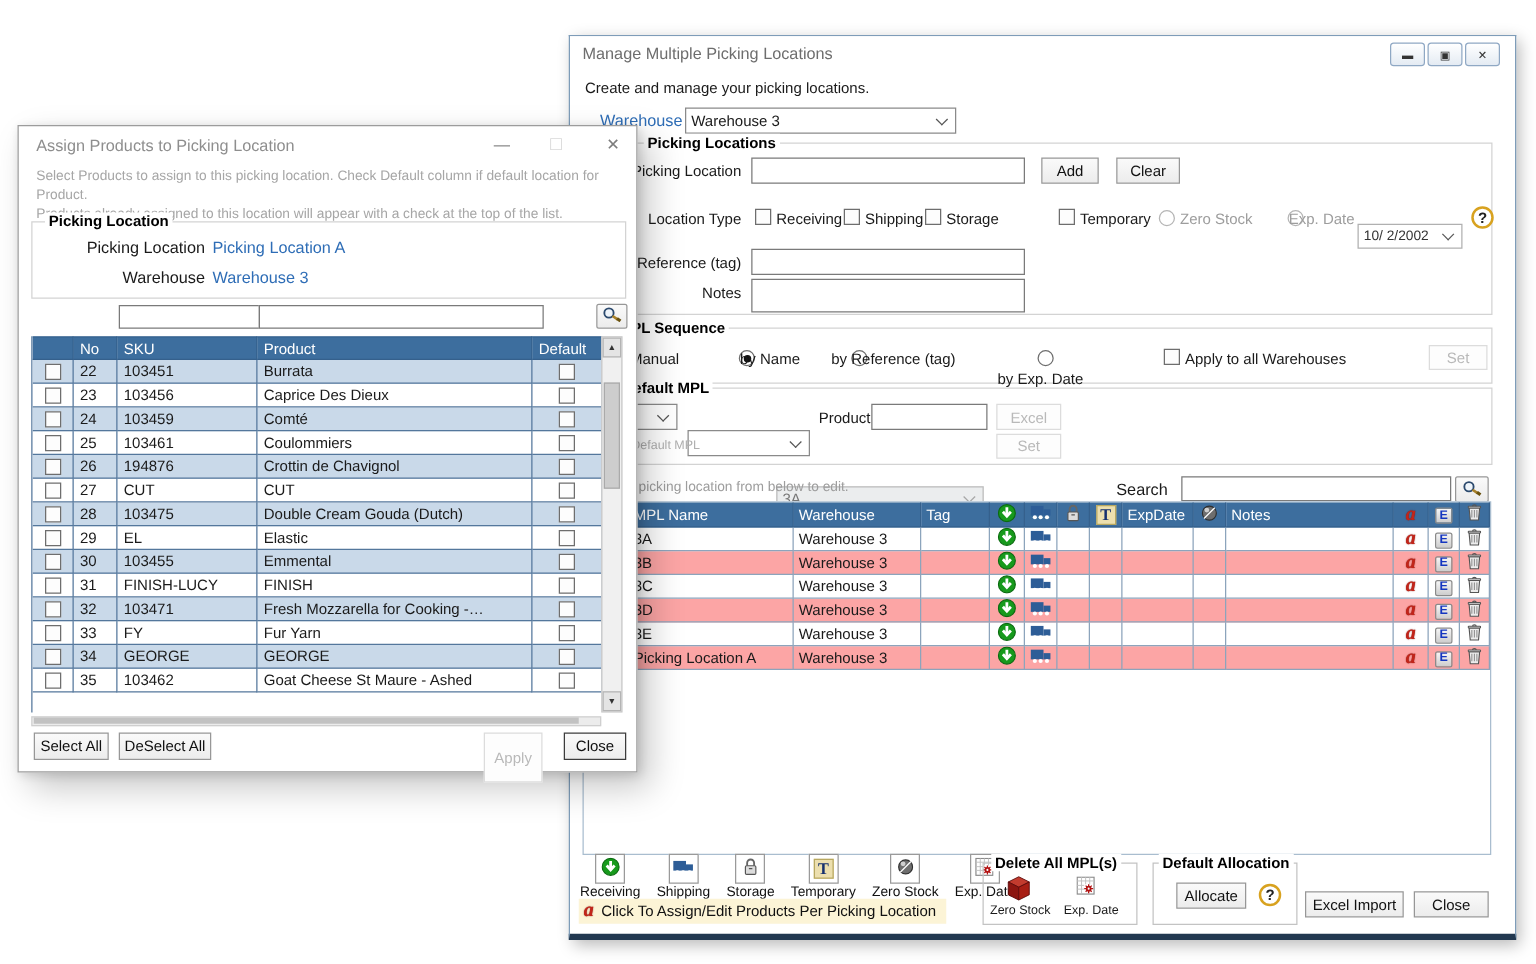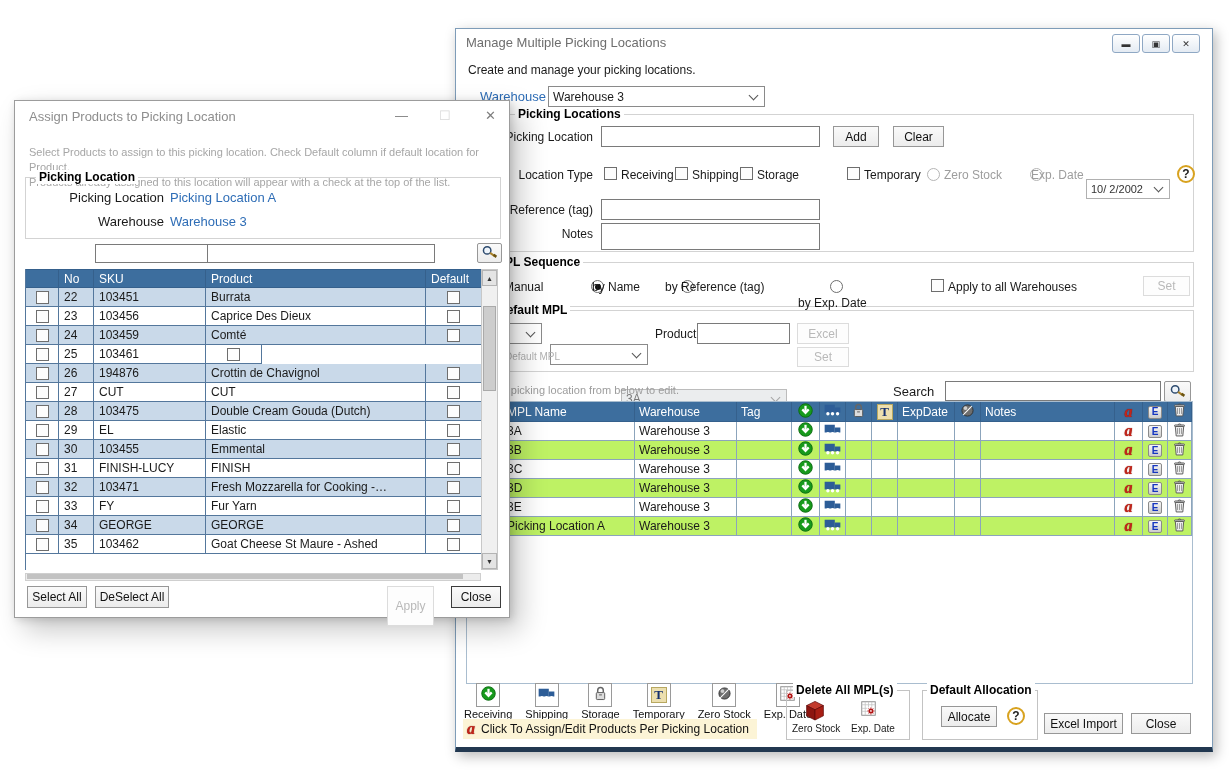--- a/index.html
+++ b/index.html
@@ -58,30 +58,30 @@
       background:linear-gradient(#ffffff,#e4ebf3);display:flex;align-items:center;justify-content:center;
       font-size:9px;color:#333;}
   .mpl-grid-area{position:absolute;left:10px;top:372px;width:725px;height:281px;
       border:1px solid #a9bdcf;background:#fff;box-sizing:content-box;}
   .mrow{display:flex;}
   .mcell{box-sizing:border-box;border-right:1px solid #8ca4bc;border-bottom:1px solid #8ca4bc;
       font-size:12px;display:flex;align-items:center;padding:0 4px;overflow:hidden;white-space:nowrap;}
   .mhead{background:#3d6e9e;color:#fff;border-right:1px solid #35608c;border-bottom:1px solid #35608c;
       height:20px;}
   .mbody .mcell{height:19px;}
-  .mrow.alt{background:#bef264;}
+  .mrow.alt{background:#fca5a5;}
   .mcell.center{justify-content:center;padding:0;}
 
   
   .assign-dialog{position:absolute;left:14px;top:100px;width:496px;height:518px;background:#fff;
       border:1px solid #9c9c9c;box-shadow:10px 12px 26px rgba(0,0,0,.22),2px 2px 8px rgba(0,0,0,.15);
       box-sizing:border-box;}
   .d-title{position:absolute;left:14px;top:8px;font-size:13px;color:#8e8e8e;}
   .d-ctrl{position:absolute;top:8px;font-size:13px;color:#7d7d7d;line-height:14px;}
-  .d-desc{position:absolute;left:14px;top:44px;width:450px;font-size:11px;color:#a6a6a6;line-height:15px;}
+  .d-desc{position:absolute;left:14px;top:33px;width:450px;font-size:11px;color:#a6a6a6;line-height:15px;}
   .dgrid{position:absolute;left:10px;top:168px;width:473px;height:301px;}
   .dgrid-cols{position:absolute;left:0;top:0;width:456px;height:301px;overflow:hidden;
       border-left:1px solid #54779c;}
   .drow{display:flex;}
   .dcell{box-sizing:border-box;border-right:1px solid #54779c;border-bottom:1px solid #54779c;
       font-size:12px;display:flex;align-items:center;padding:0 5px;overflow:hidden;white-space:nowrap;height:19px;}
   .dhead .dcell{background:#3d6e9e;color:#fff;border-right:1px solid #35608c;border-bottom:1px solid #35608c;
       border-top:1px solid #35608c;}
   .drow.alt{background:#c9d9e9;}
   .dcell.center{justify-content:center;padding:0;}
@@ -669,20 +669,21 @@
               <div class="dcell center" style="width: 56px;">
                 <span class="cb"></span>
               </div>
             </div>
             <div class="drow">
               <div class="dcell center" style="width: 33px;">
                 <span class="cb"></span>
               </div>
               <div class="dcell" style="width: 35px;">25</div>
               <div class="dcell" style="width: 112px;">103461</div>
+              <div class="dcell" style="width: 220px;">Coulommiers</div>
               <div class="dcell center" style="width: 56px;">
                 <span class="cb"></span>
               </div>
             </div>
             <div class="drow alt">
               <div class="dcell center" style="width: 33px;">
                 <span class="cb"></span>
               </div>
               <div class="dcell" style="width: 35px;">26</div>
               <div class="dcell" style="width: 112px;">194876</div>

